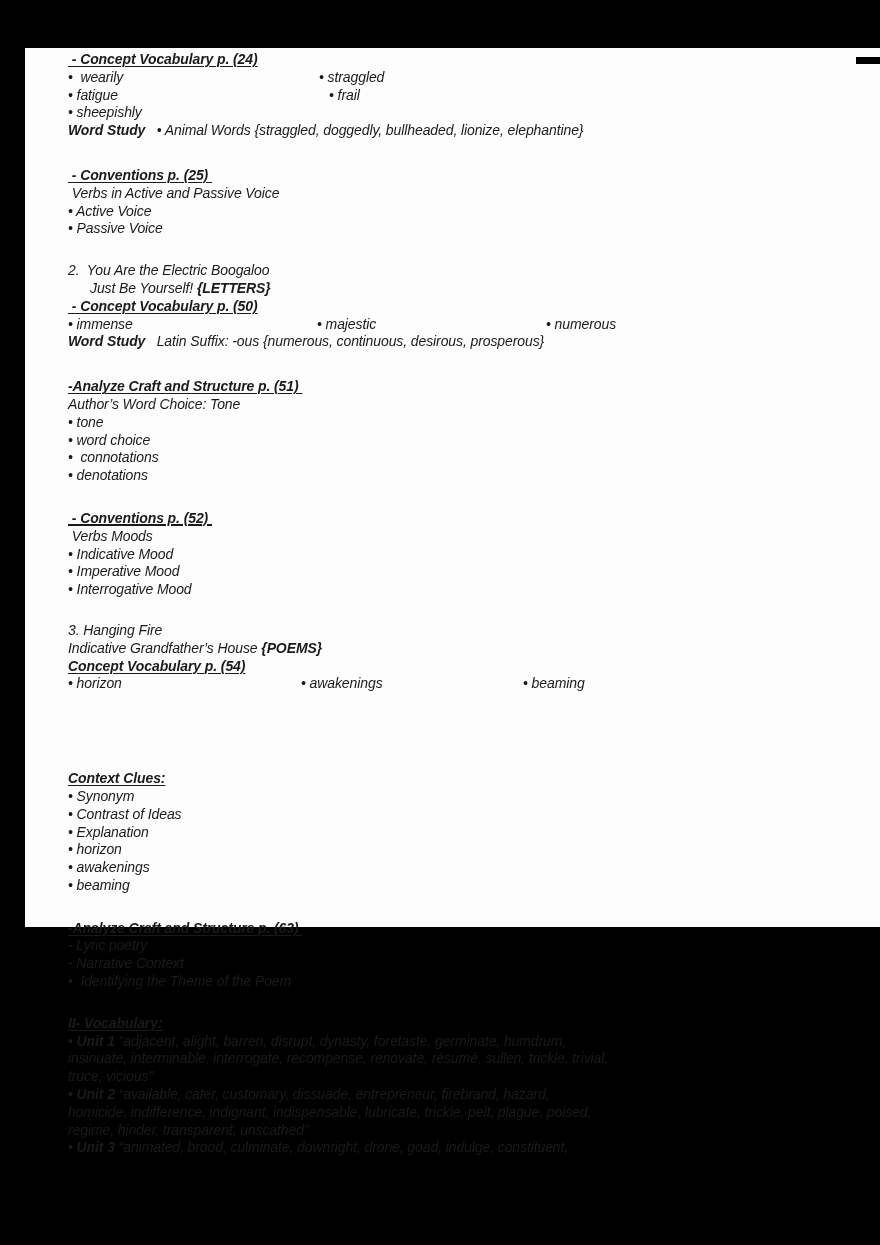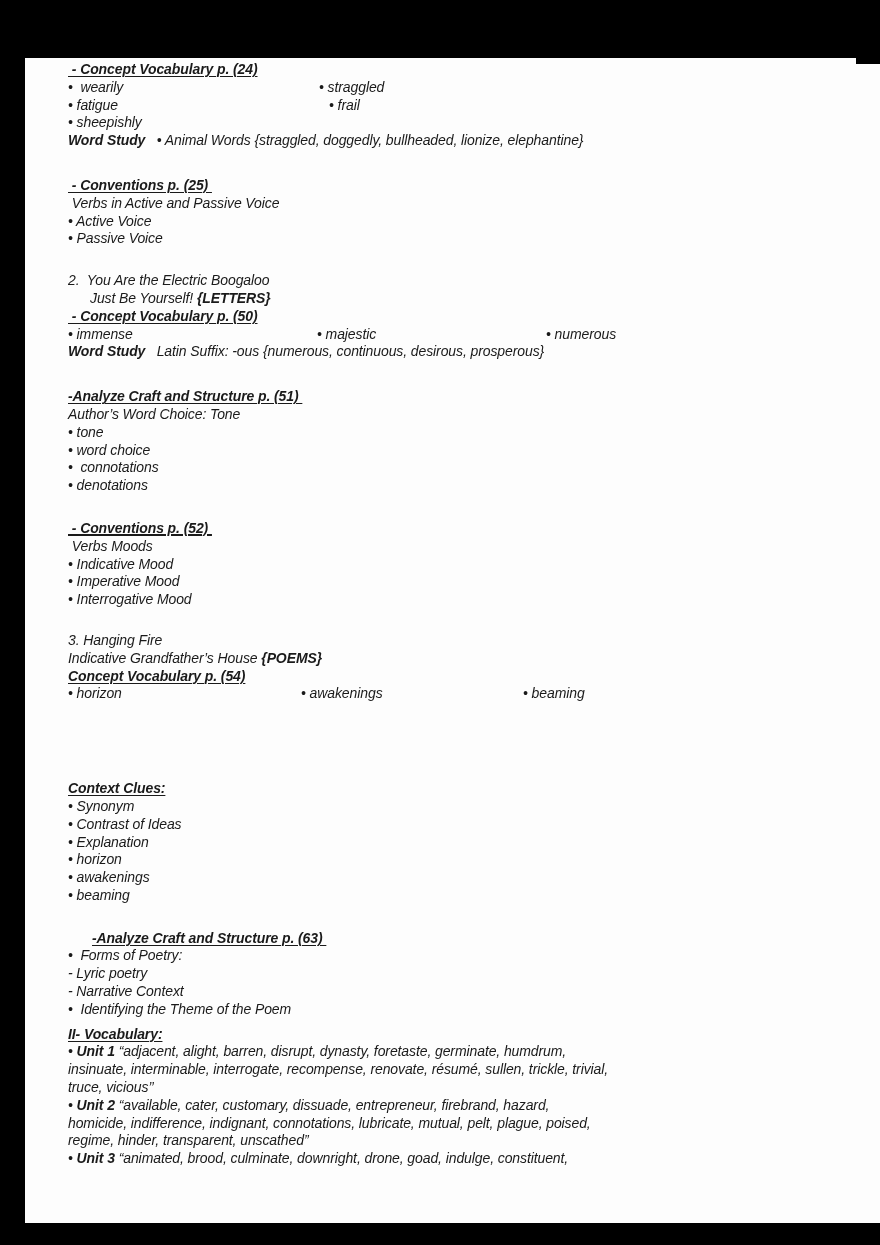--- a/index.html
+++ b/index.html
@@ -2,21 +2,21 @@
 <html><head>
 <meta charset="utf-8">
 <style>
   html,body{margin:0;padding:0}
   body{
     width:880px;height:1245px;background:#000;
     position:relative;overflow:hidden;
     font-family:"Liberation Sans","DejaVu Sans",sans-serif;
   }
   .paper{
-    position:absolute;left:25px;top:58px;width:855px;height:1165px;
+    position:absolute;left:25px;top:48px;width:855px;height:879px;
     background:#fdfdfd;
   }
   .notch{
     position:absolute;left:856px;top:57px;width:24px;height:7px;background:#000;
   }
   .content{
     position:absolute;left:43px;top:3px;right:4px;
     font-style:italic;font-size:14px;line-height:17.8px;
     color:#1a1a1a;letter-spacing:-0.1px;
   }
@@ -60,28 +60,27 @@
       <div class="line"><span class="run">Indicative Grandfather’s House </span><span class="run b">{POEMS}</span></div>
       <div class="line"><span class="run b u">Concept Vocabulary p. (54)</span></div>
       <div class="line"><span class="run">• horizon</span><span class="run abs" style="left: 233px;">• awakenings</span><span class="run abs" style="left: 455px;">• beaming</span></div>
       <div class="line" style="margin-top: 77px;"><span class="run b u">Context Clues:</span></div>
       <div class="line"><span class="run">• Synonym</span></div>
       <div class="line"><span class="run">• Contrast of Ideas</span></div>
       <div class="line"><span class="run">• Explanation</span></div>
       <div class="line"><span class="run">• horizon</span></div>
       <div class="line"><span class="run">• awakenings</span></div>
       <div class="line"><span class="run">• beaming</span></div>
-      <div class="line" style="margin-top: 25px; margin-left: 24px;"><span class="run b u">-Analyze Craft and Structure p. (63) </span></div>
-      <div class="line"><span class="run">•  Forms of Poetry:</span></div>
+      <div class="line" style="margin-top: 25px;"><span class="run b u">-Analyze Craft and Structure p. (63) </span></div>
       <div class="line"><span class="run">- Lyric poetry</span></div>
       <div class="line"><span class="run">- Narrative Context</span></div>
       <div class="line"><span class="run">•  Identifying the Theme of the Poem</span></div>
-      <div class="line" style="margin-top: 7px;"><span class="run b u">II- Vocabulary:</span></div>
+      <div class="line" style="margin-top: 24px;"><span class="run b u">II- Vocabulary:</span></div>
       <div class="line"><span class="run">• </span><span class="run b">Unit 1 </span><span class="run">“adjacent, alight, barren, disrupt, dynasty, foretaste, germinate, humdrum,</span></div>
       <div class="line"><span class="run">insinuate, interminable, interrogate, recompense, renovate, résumé, sullen, trickle, trivial,</span></div>
       <div class="line"><span class="run">truce, vicious’’</span></div>
       <div class="line"><span class="run">• </span><span class="run b">Unit 2 </span><span class="run">“available, cater, customary, dissuade, entrepreneur, firebrand, hazard,</span></div>
-      <div class="line"><span class="run">homicide, indifference, indignant, connotations, lubricate, mutual, pelt, plague, poised,</span></div>
+      <div class="line"><span class="run">homicide, indifference, indignant, indispensable, lubricate, trickle, pelt, plague, poised,</span></div>
       <div class="line"><span class="run">regime, hinder, transparent, unscathed”</span></div>
       <div class="line"><span class="run">• </span><span class="run b">Unit 3 </span><span class="run">“animated, brood, culminate, downright, drone, goad, indulge, constituent,</span></div>
     </div>
 </div>
 <div class="notch"></div>
 
 </body></html>

